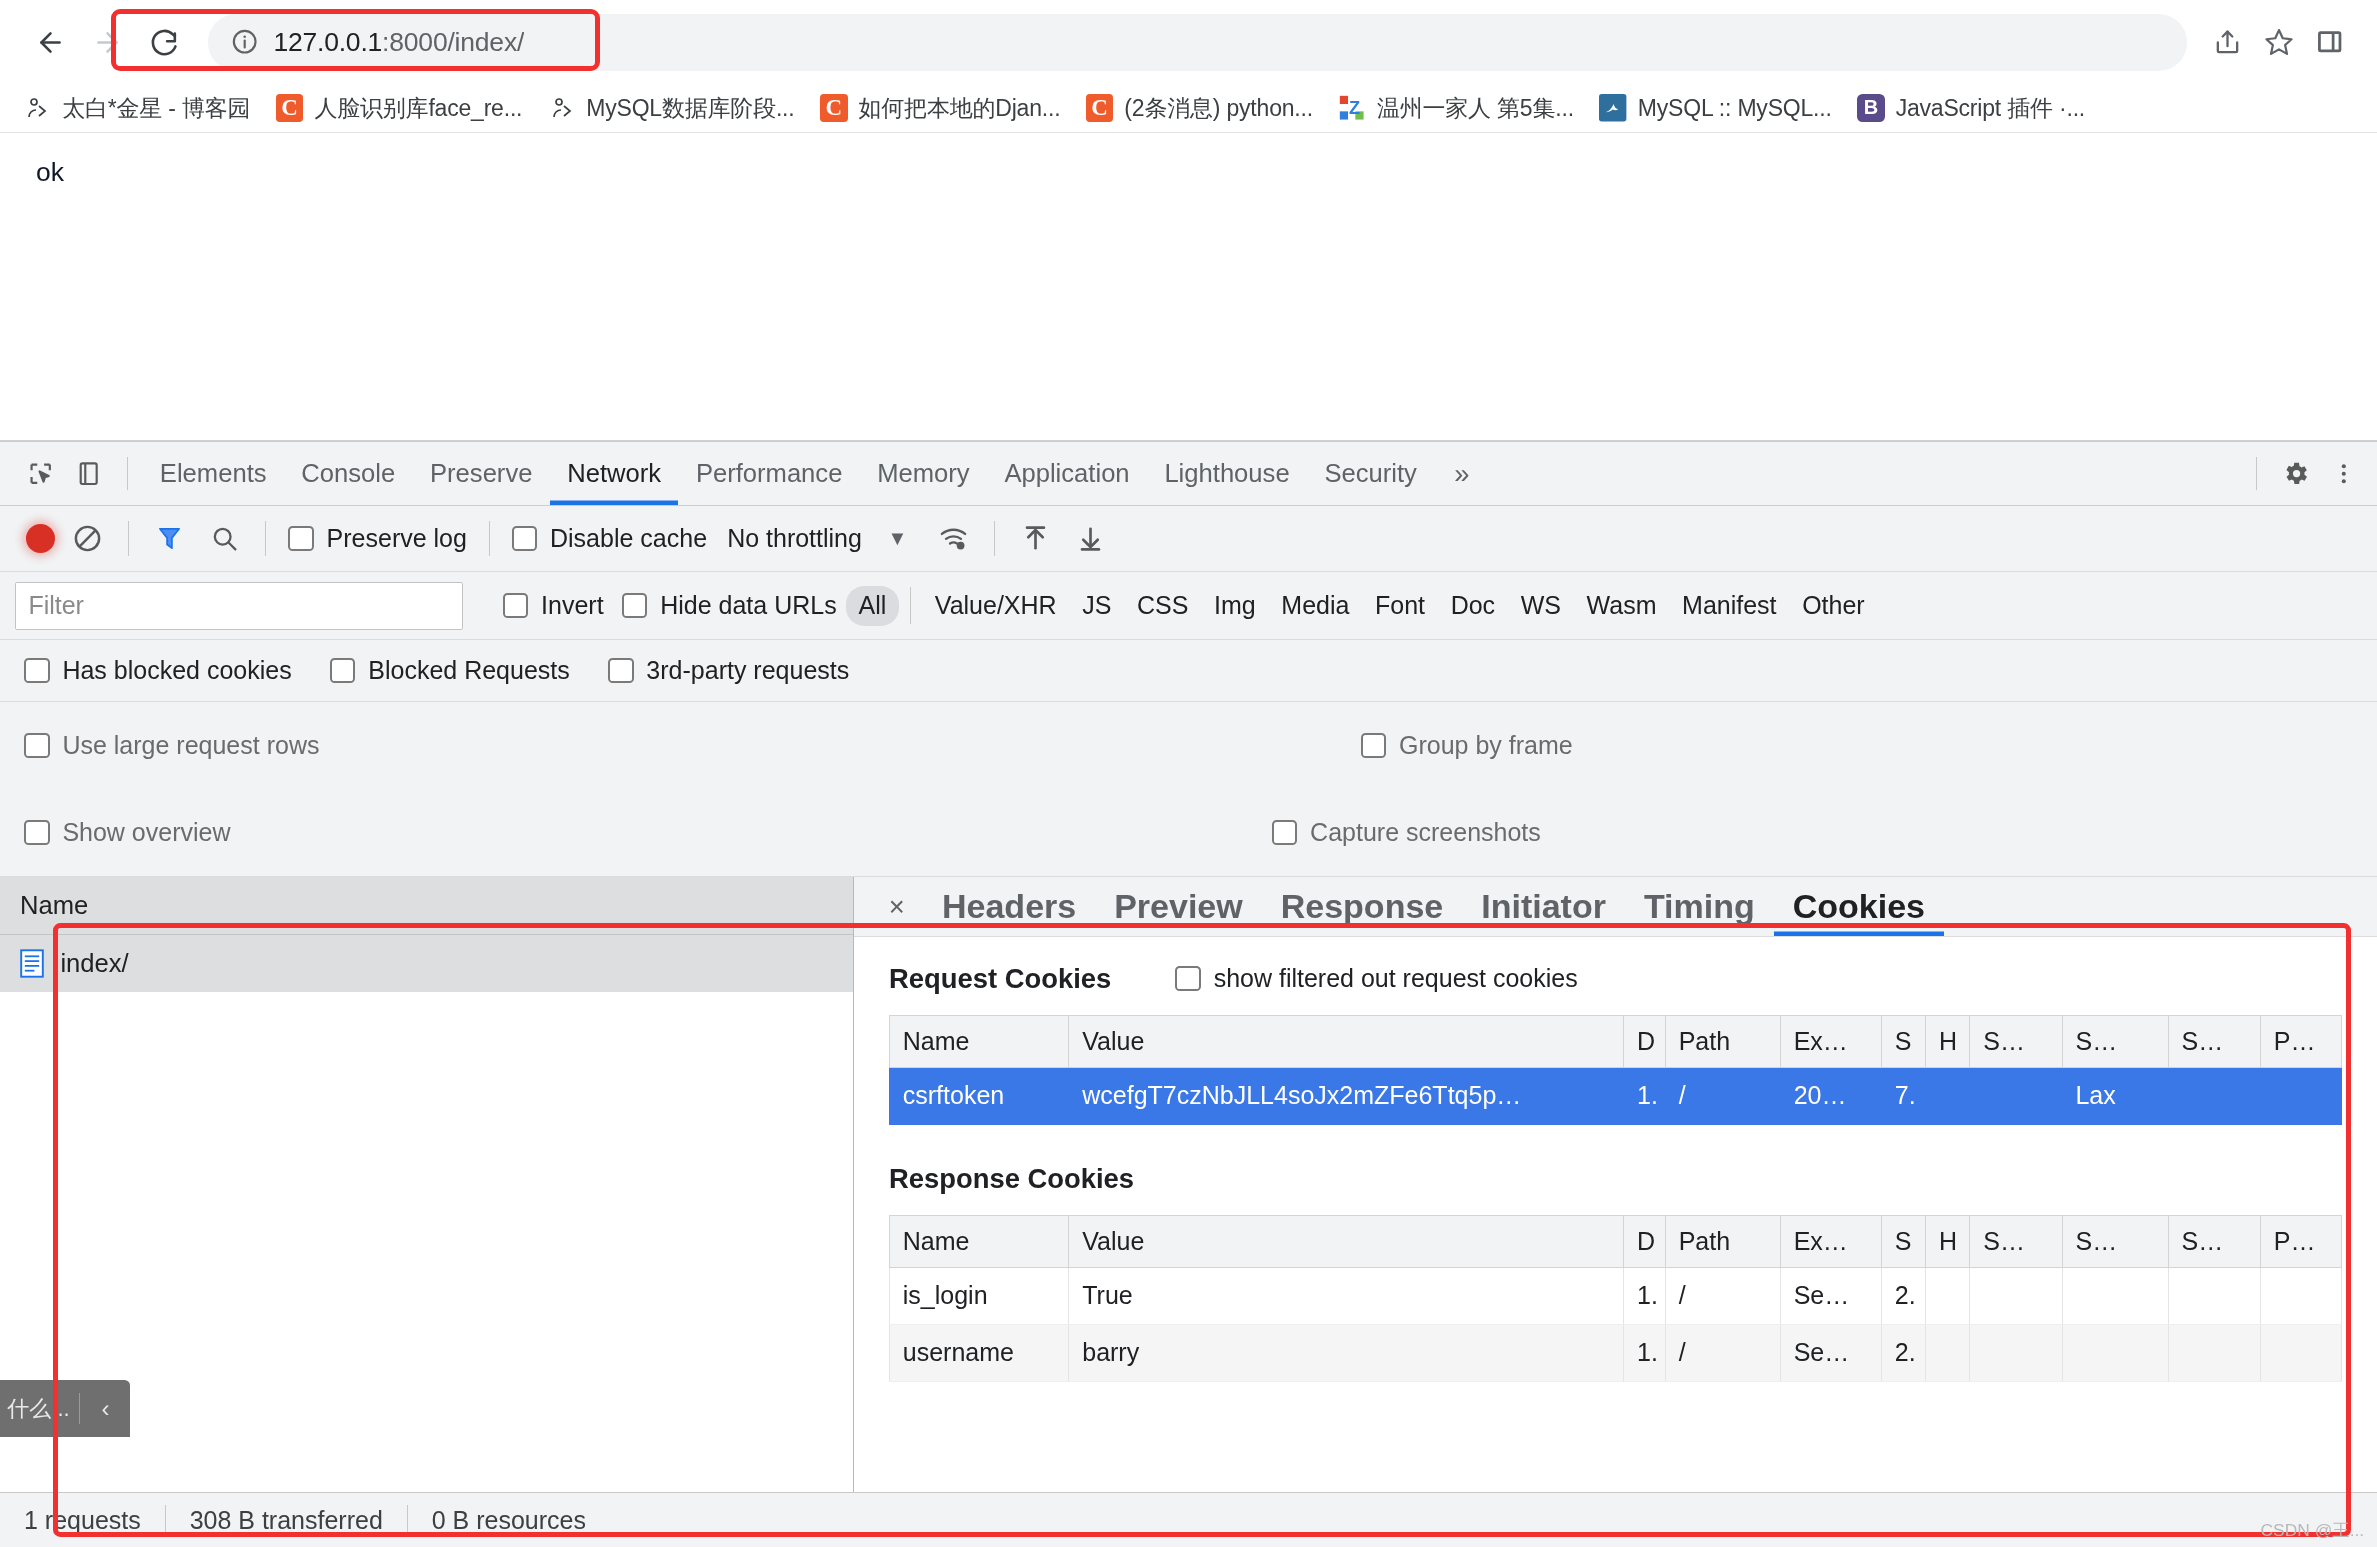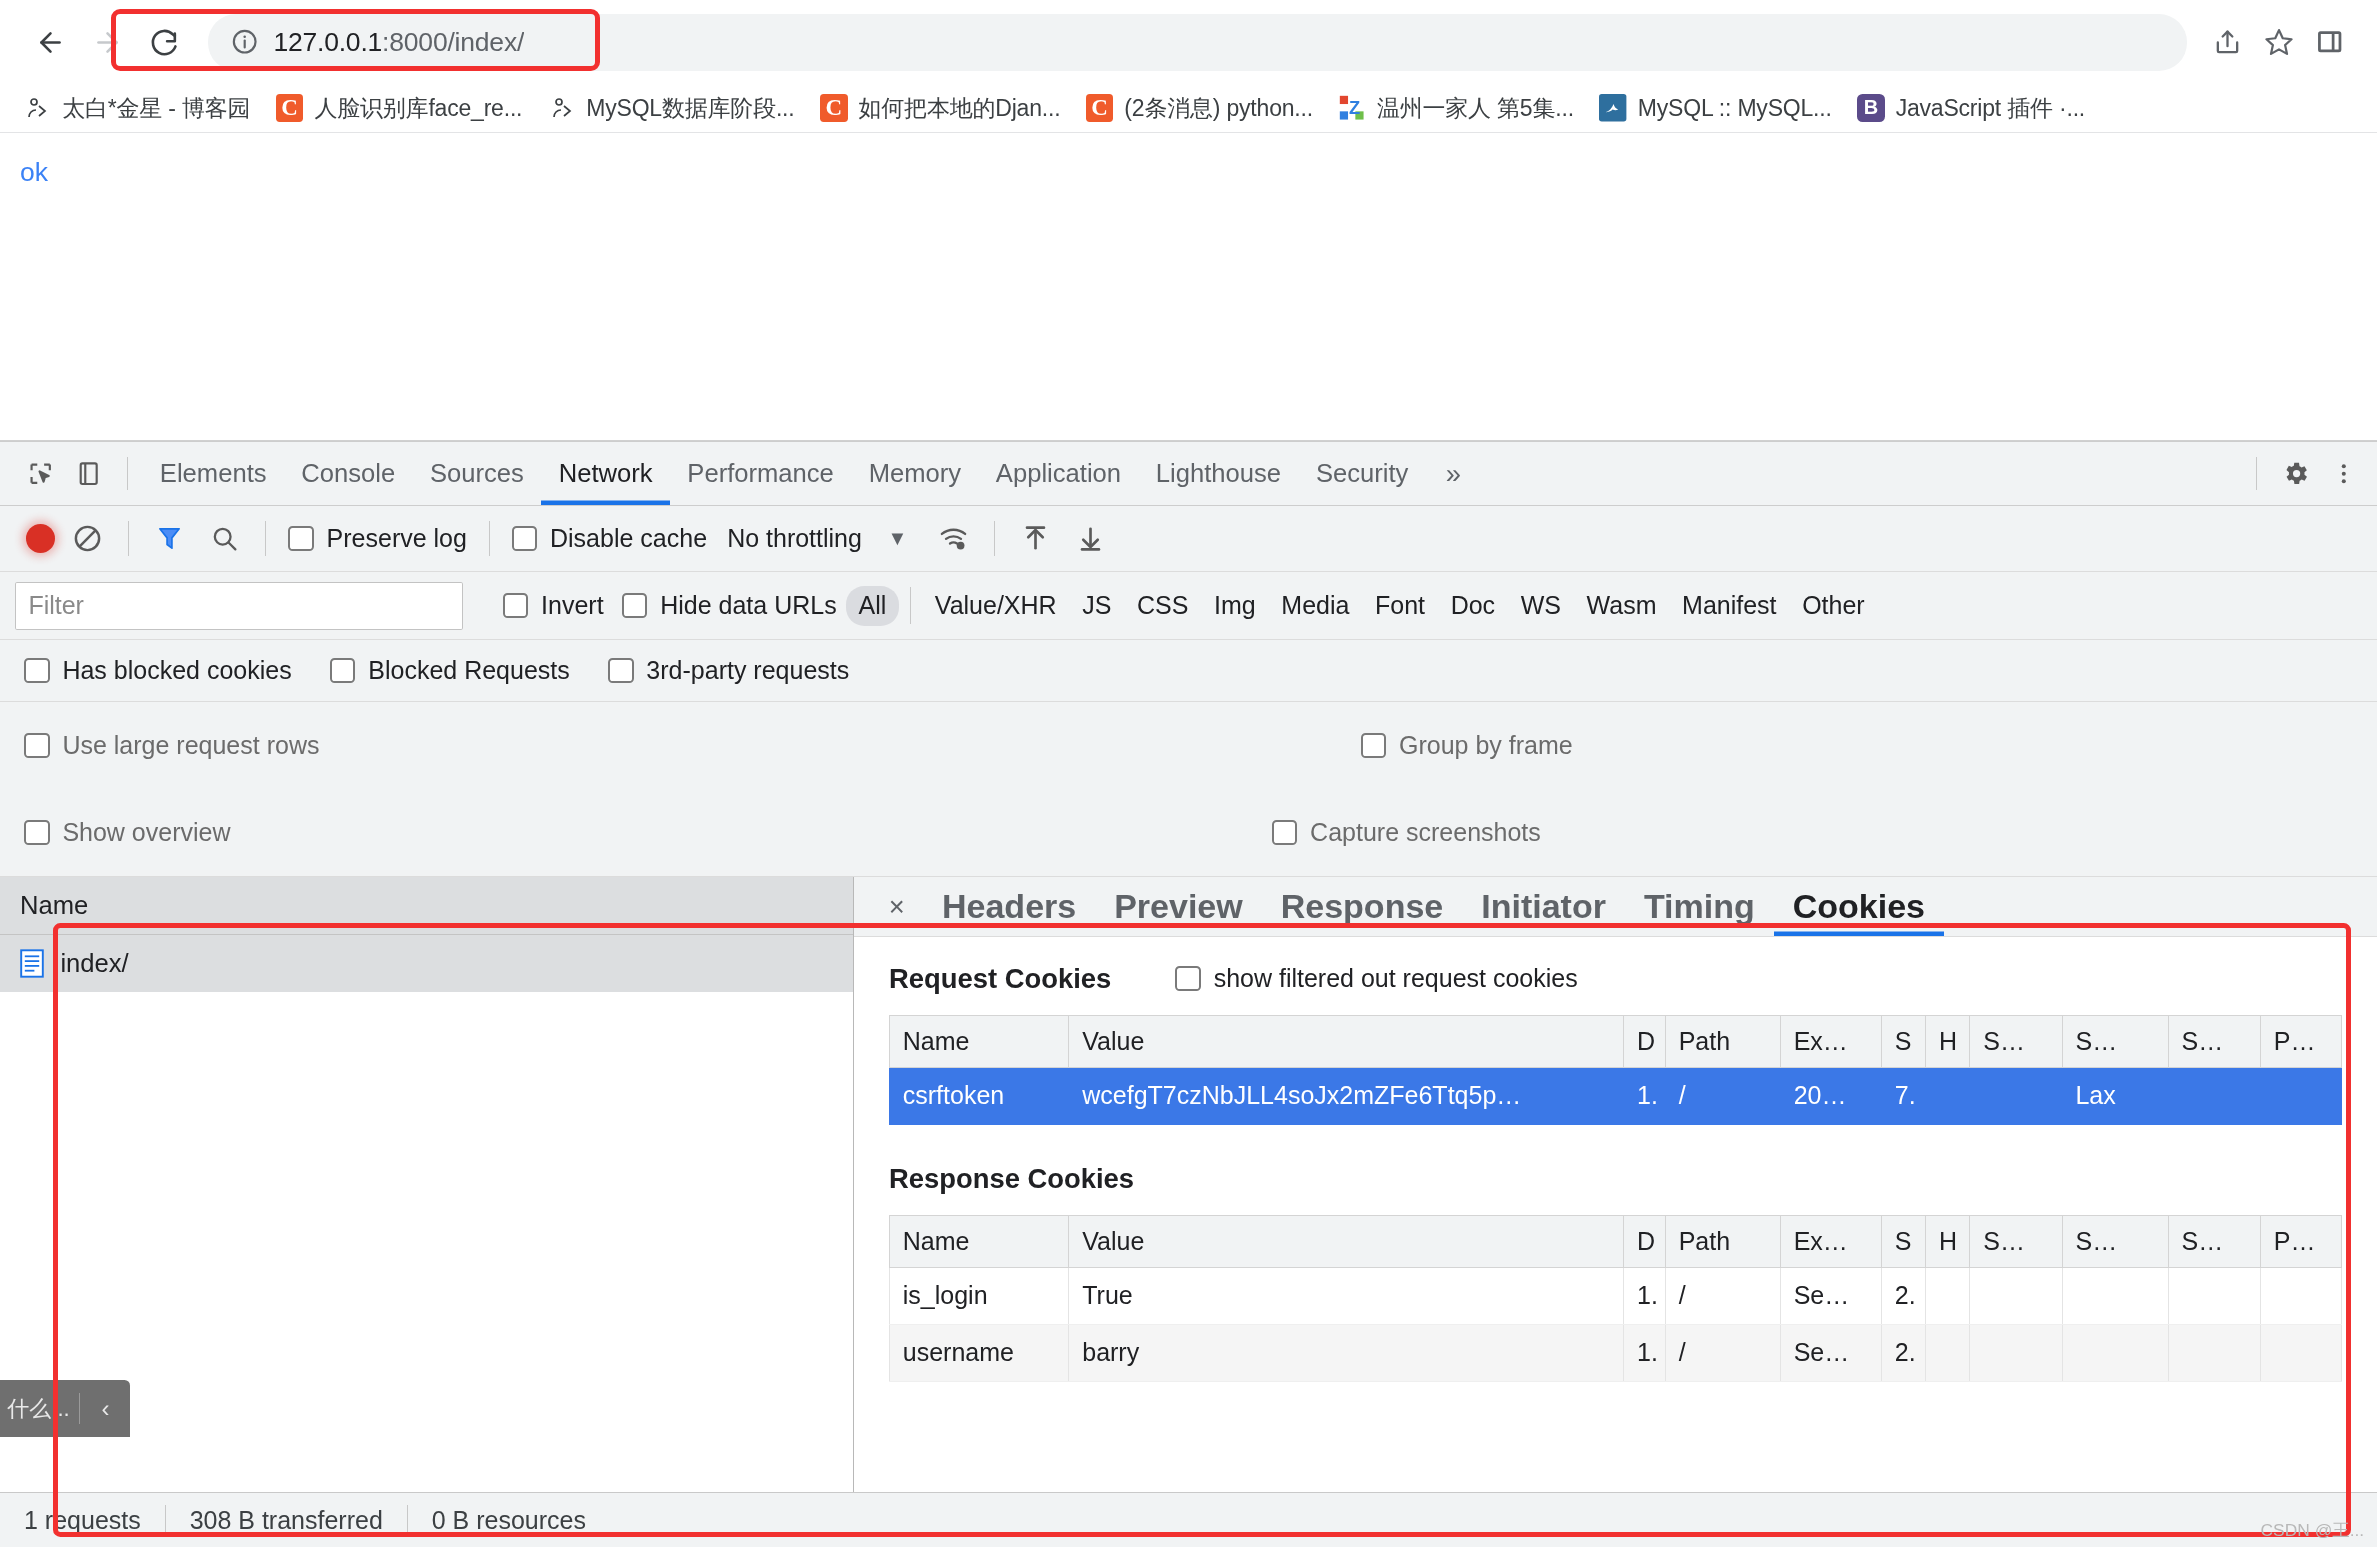--- a/index.html
+++ b/index.html
@@ -112,21 +112,21 @@
   .fav-mysql { background: transparent; }
   .fav-person { background: transparent; color: #202124; }
 
   
   .page-view {
     height: 308px;
     background: #ffffff;
     padding: 24px 20px;
     border-bottom: 0.9px solid #d0d0d0;
   }
-  .page-text { font-size: 26.5px; color: #3b82f6; }
+  .page-text { font-size: 26.5px; color: #0f172a; margin-left: 16px; }
 
   
   .devtools {
     position: relative;
     height: calc(1548px - 84px - 49px - 309px);
     background: #f1f3f4;
     border-top: 0.9px solid #cdcdcd;
     display: flex;
     flex-direction: column;
   }
@@ -519,21 +519,21 @@
     </div>
     <div class="dt-ico">
       <svg width="27.4" height="27.4" viewBox="0 0 24 24" fill="none" stroke="currentColor" stroke-width="1.9">
           <rect x="5" y="3" width="14" height="18" rx="1.5"></rect>
           <line x1="9" y1="3" x2="9" y2="21"></line>
         </svg>
     </div>
     <div class="dt-sep"></div>
     <div class="dt-tab">Elements</div>
     <div class="dt-tab">Console</div>
-    <div class="dt-tab">Sources</div>
+    <div class="dt-tab">Preserve</div>
     <div class="dt-tab active">Network</div>
     <div class="dt-tab">Performance</div>
     <div class="dt-tab">Memory</div>
     <div class="dt-tab">Application</div>
     <div class="dt-tab">Lighthouse</div>
     <div class="dt-tab">Security</div>
     <div class="dt-more">»</div>
     <div class="dt-right">
       <div class="dt-sep"></div>
       <div class="dt-ico">

